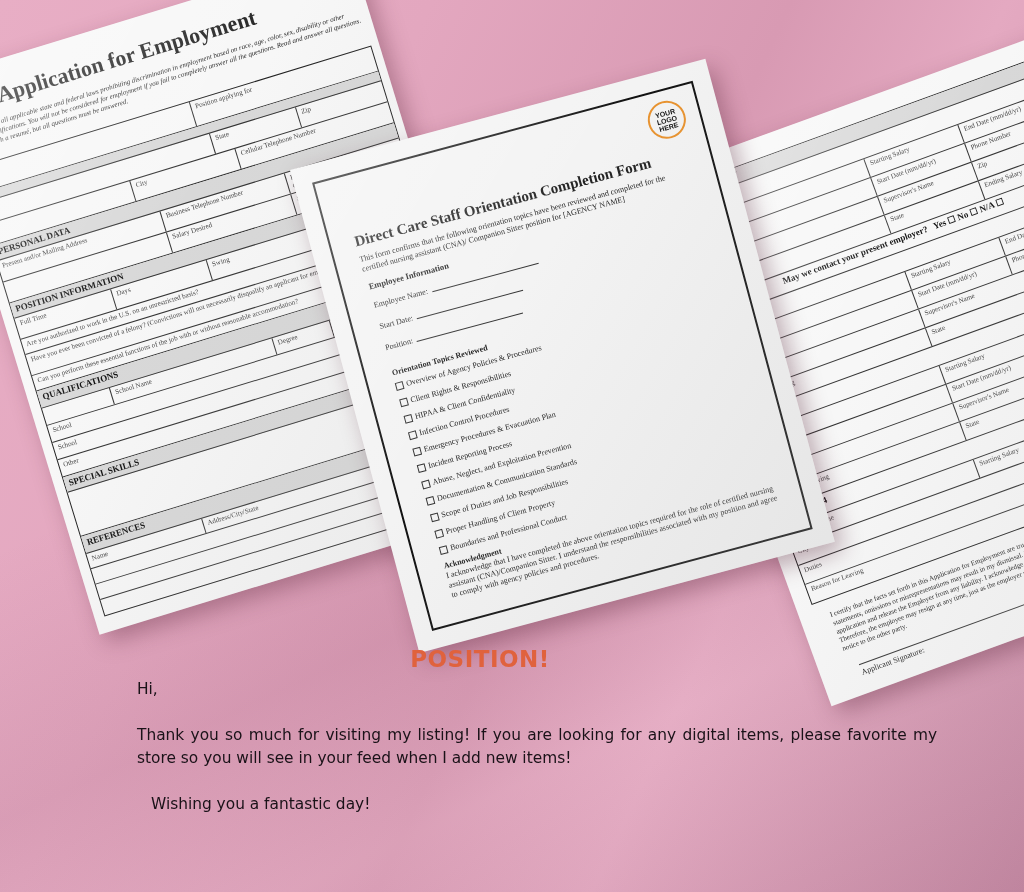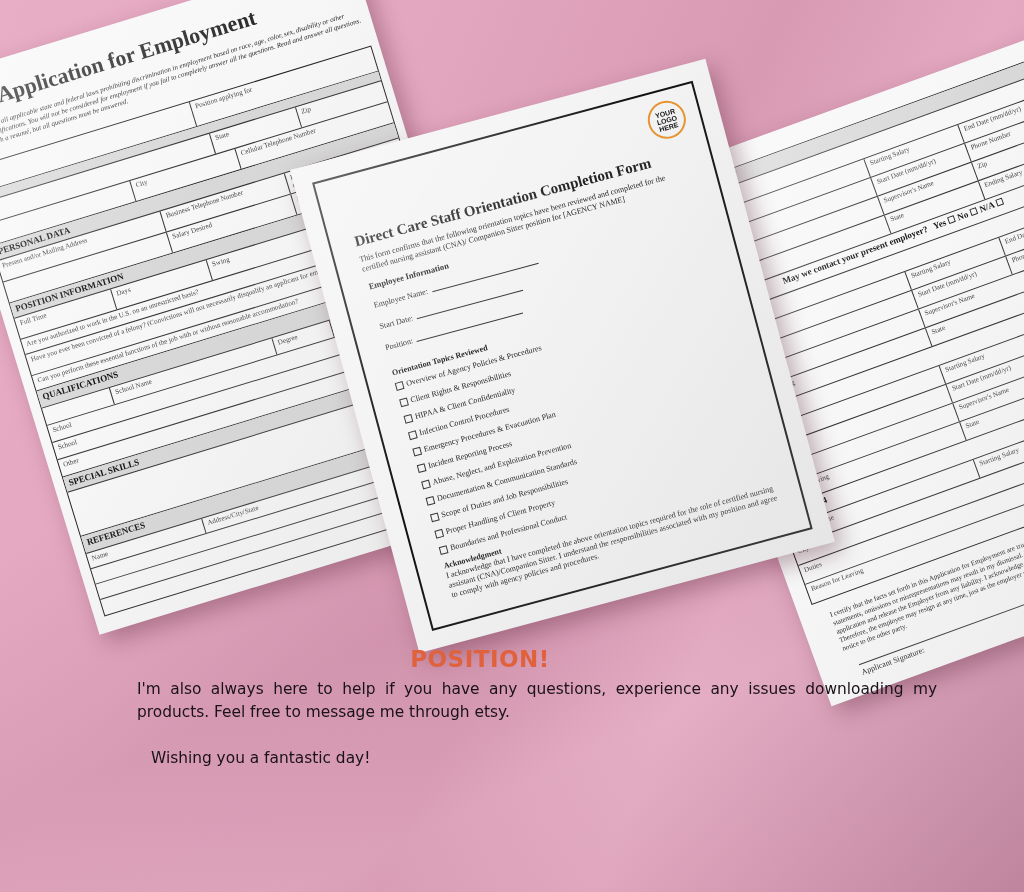--- a/index.html
+++ b/index.html
@@ -221,15 +221,16 @@
       </div>
   </div>
   <div class="ack">
     <b>Acknowledgment</b>
     <span>I acknowledge that I have completed the above orientation topics required for the role of certified nursing assistant (CNA)/Companion Sitter. I understand the responsibilities associated with my position and agree to comply with agency policies and procedures.</span>
   </div>
 </div>
 
 <div class="welcome">POSITION!</div>
 <div class="msg">
-  <p>I'm also always here to help if you have any questions, experience any issues downloading my products. Feel free to message me through etsy.</p>
+  <p>Hi,</p>
+  <p>Thank you so much for visiting my listing! If you are looking for any digital items, please favorite my store so you will see in your feed when I add new items!</p>
   <p class="last">Wishing you a fantastic day!</p>
 </div>
 
 </body></html>

